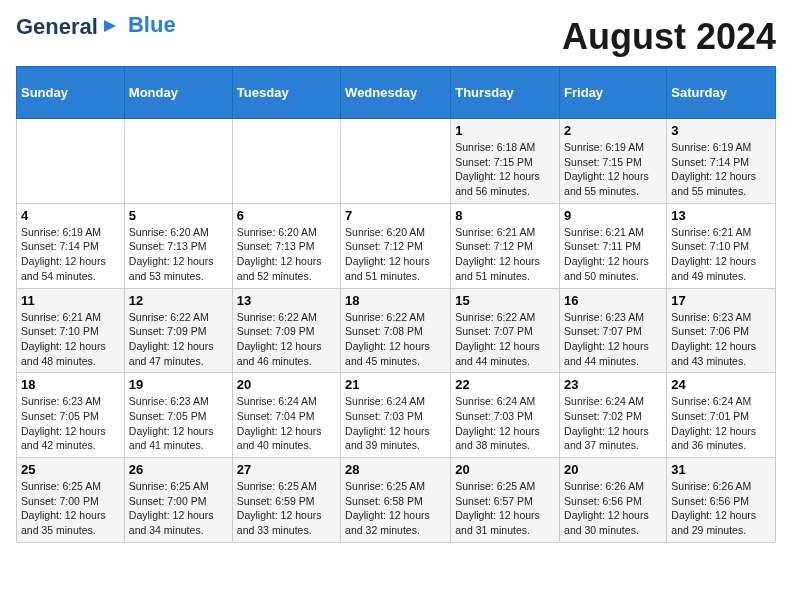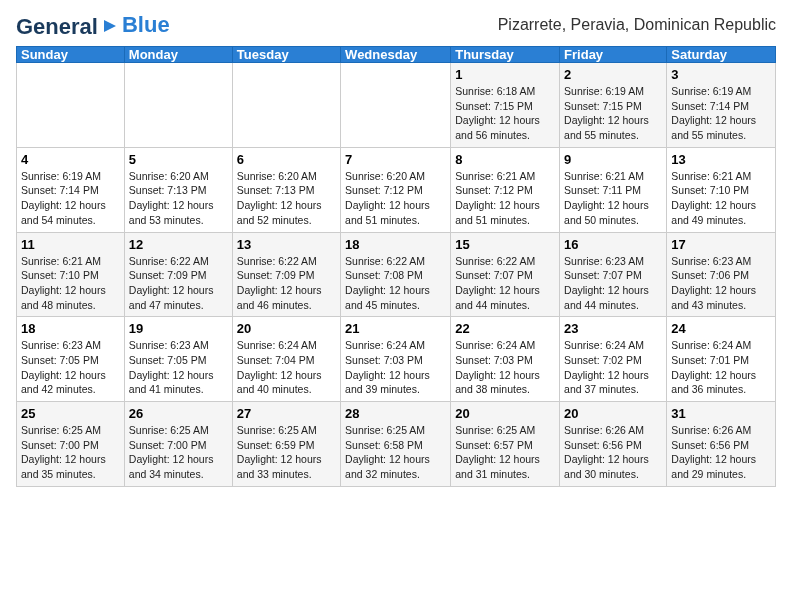--- a/index.html
+++ b/index.html
@@ -40,21 +40,21 @@
       color: #333;
     }
     table {
       width: 100%;
       border-collapse: collapse;
       font-size: 11px;
     }
     thead tr th {
       background: #2a7fd4;
       color: #fff;
-      padding: 0 4px;
+      padding: 18px 4px;
       text-align: left;
       font-size: 13px;
       font-weight: bold;
       border: 1px solid #1a6ab8;
     }
     tbody tr td {
       border: 1px solid #ccc;
       vertical-align: top;
       padding: 4px;
       width: 113px;
@@ -85,26 +85,26 @@
 <div class="header-area">
   <div class="logo">
     <div style="display:flex;align-items:center;">
       <span class="logo-text">
         <span style="color:#1a3a5c;">General</span>
       </span>
       <svg width="20" height="20" viewBox="0 0 20 20" style="margin-left:2px;margin-top:-2px;">
         <polygon points="4,4 16,10 4,16" fill="#2a7fd4"></polygon>
       </svg>
     </div>
-    <div style="display:flex;align-items:flex-end;margin-top:-2px;margin-left:2px;">
+    <div style="display:flex;align-items:flex-end;margin-top:-2px;margin-left:8px;">
       <span class="logo-text" style="color:#2a7fd4;font-size:22px;font-weight:bold;">Blue</span>
     </div>
   </div>
   <div class="title-area">
-    <div class="subtitle">Pizarrete, Peravia, Dominican Republic</div>
+    <div class="main-title">August 2024</div>
   </div>
 </div>
 
 <table>
   <thead>
     <tr id="header-row">
     <th>Sunday</th>
         <th>Monday</th>
         <th>Tuesday</th>
         <th>Wednesday</th>

